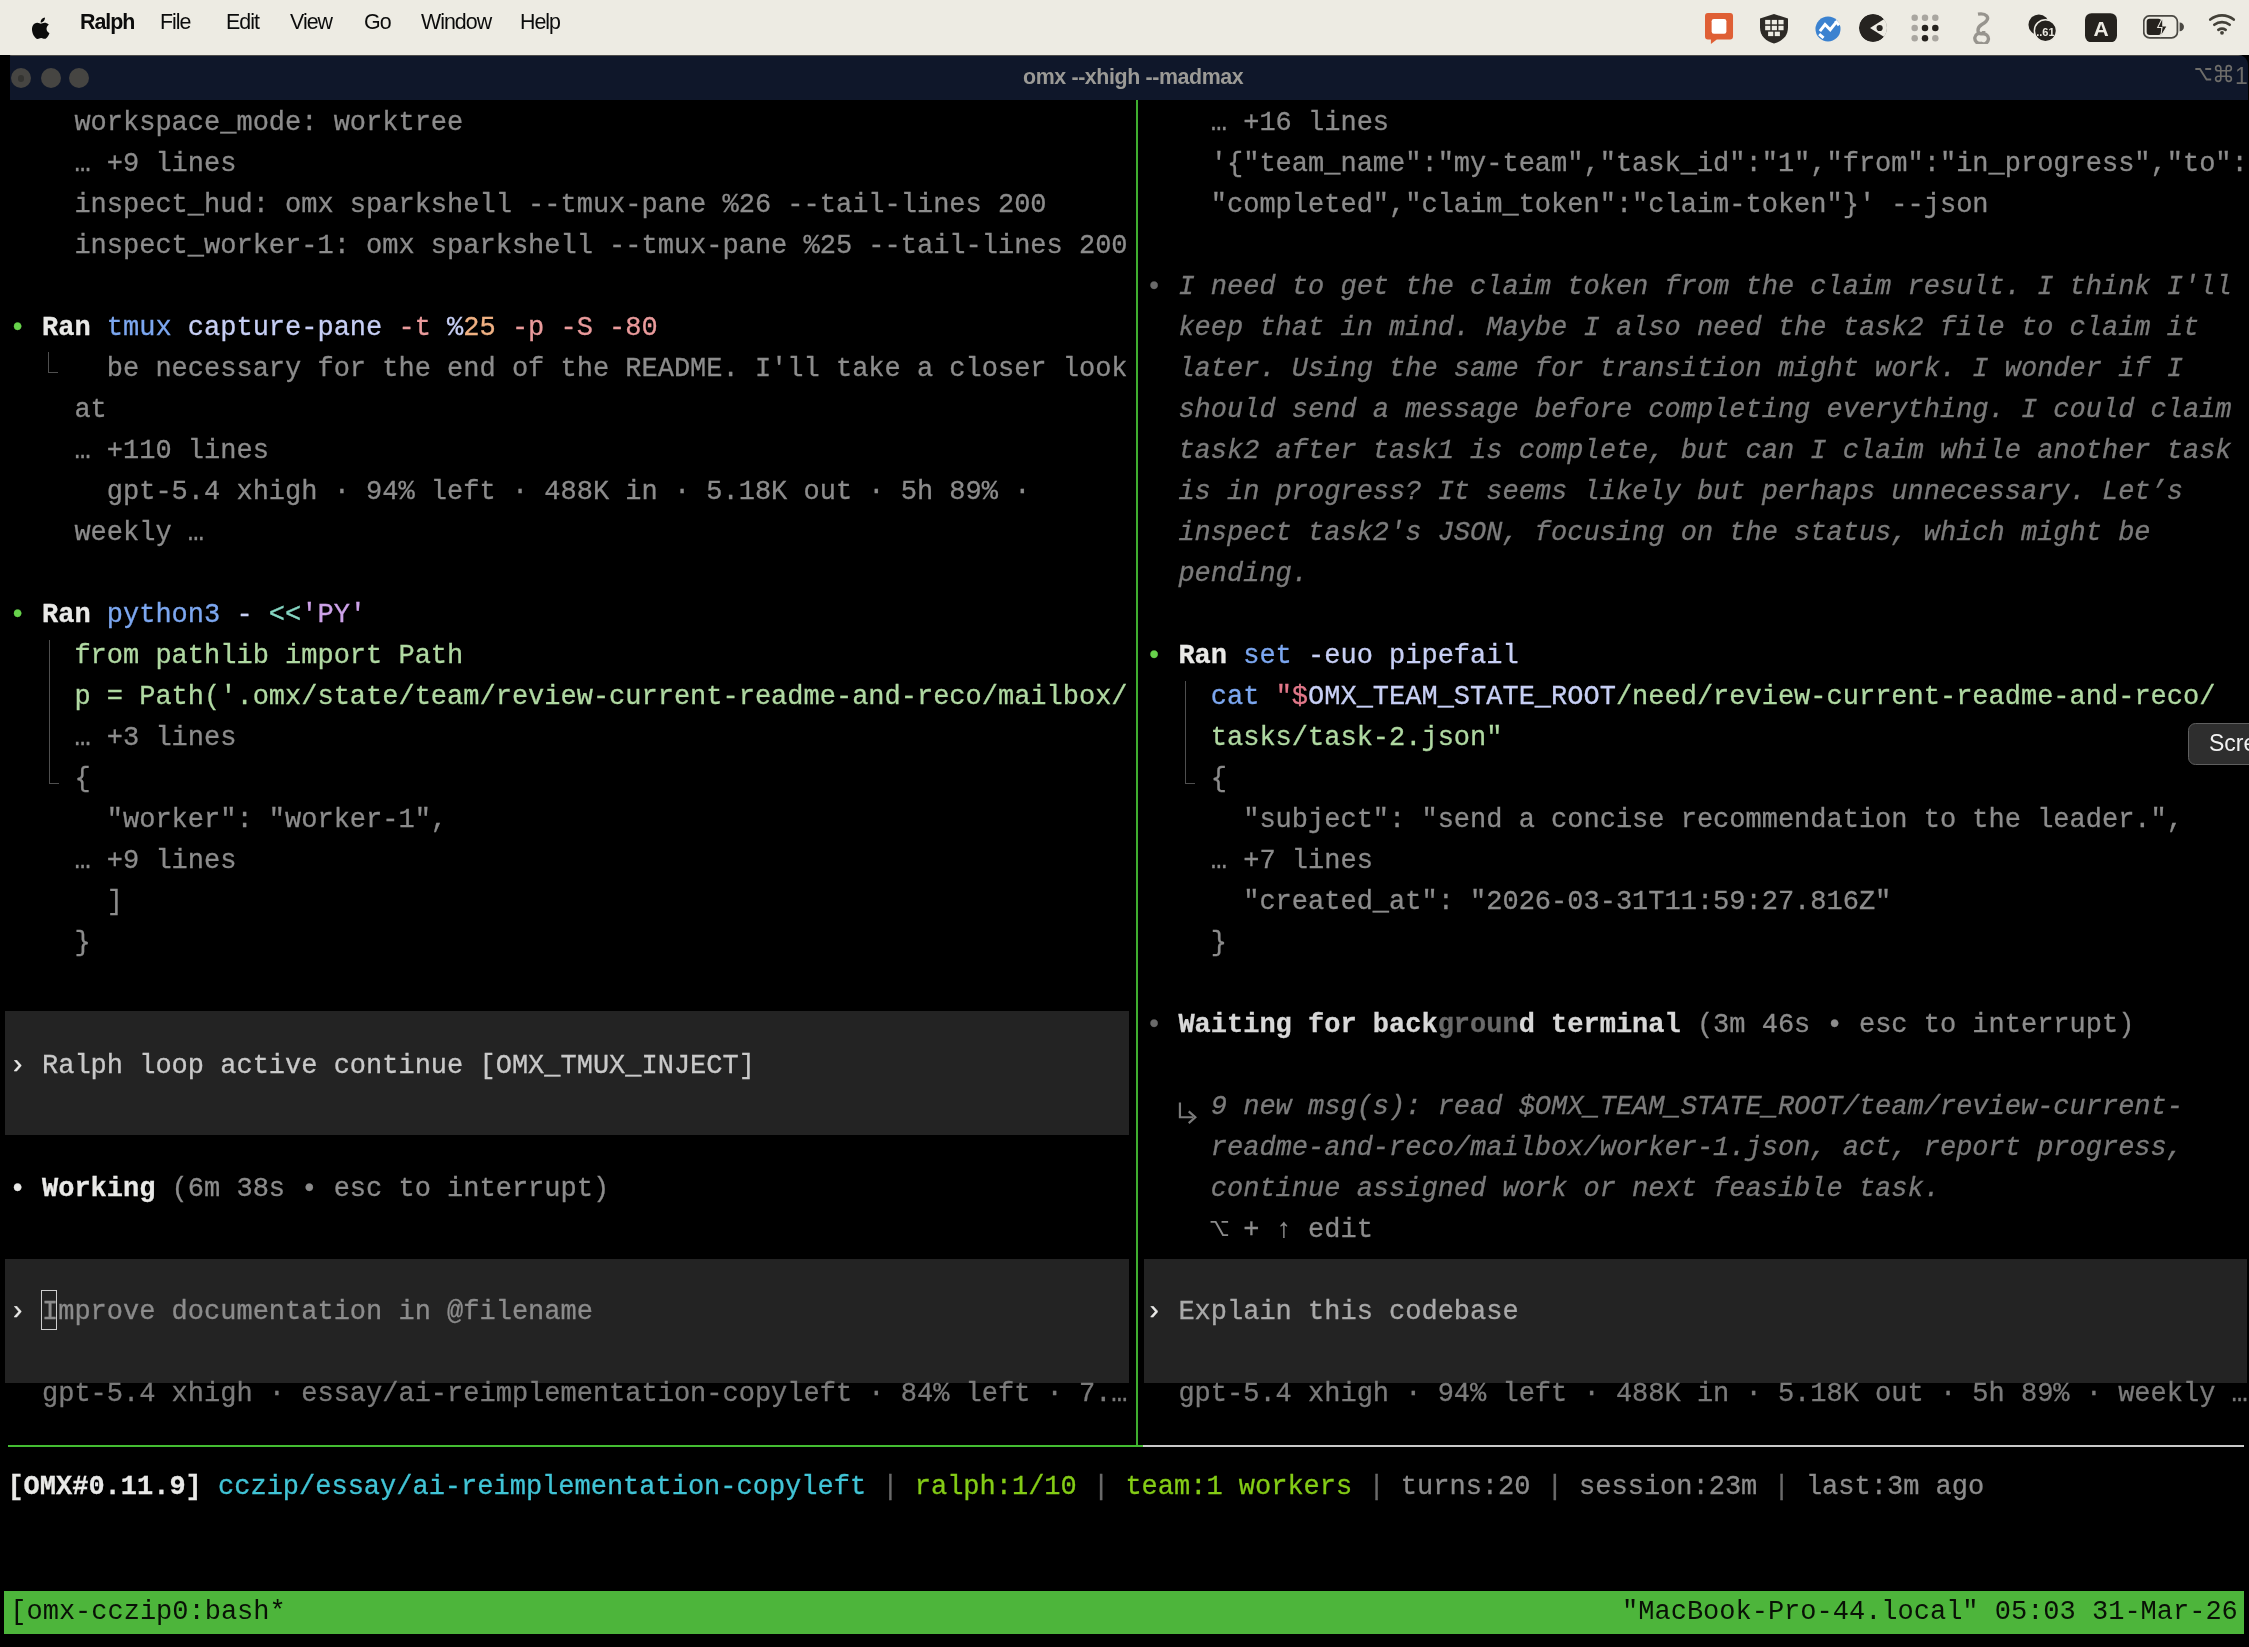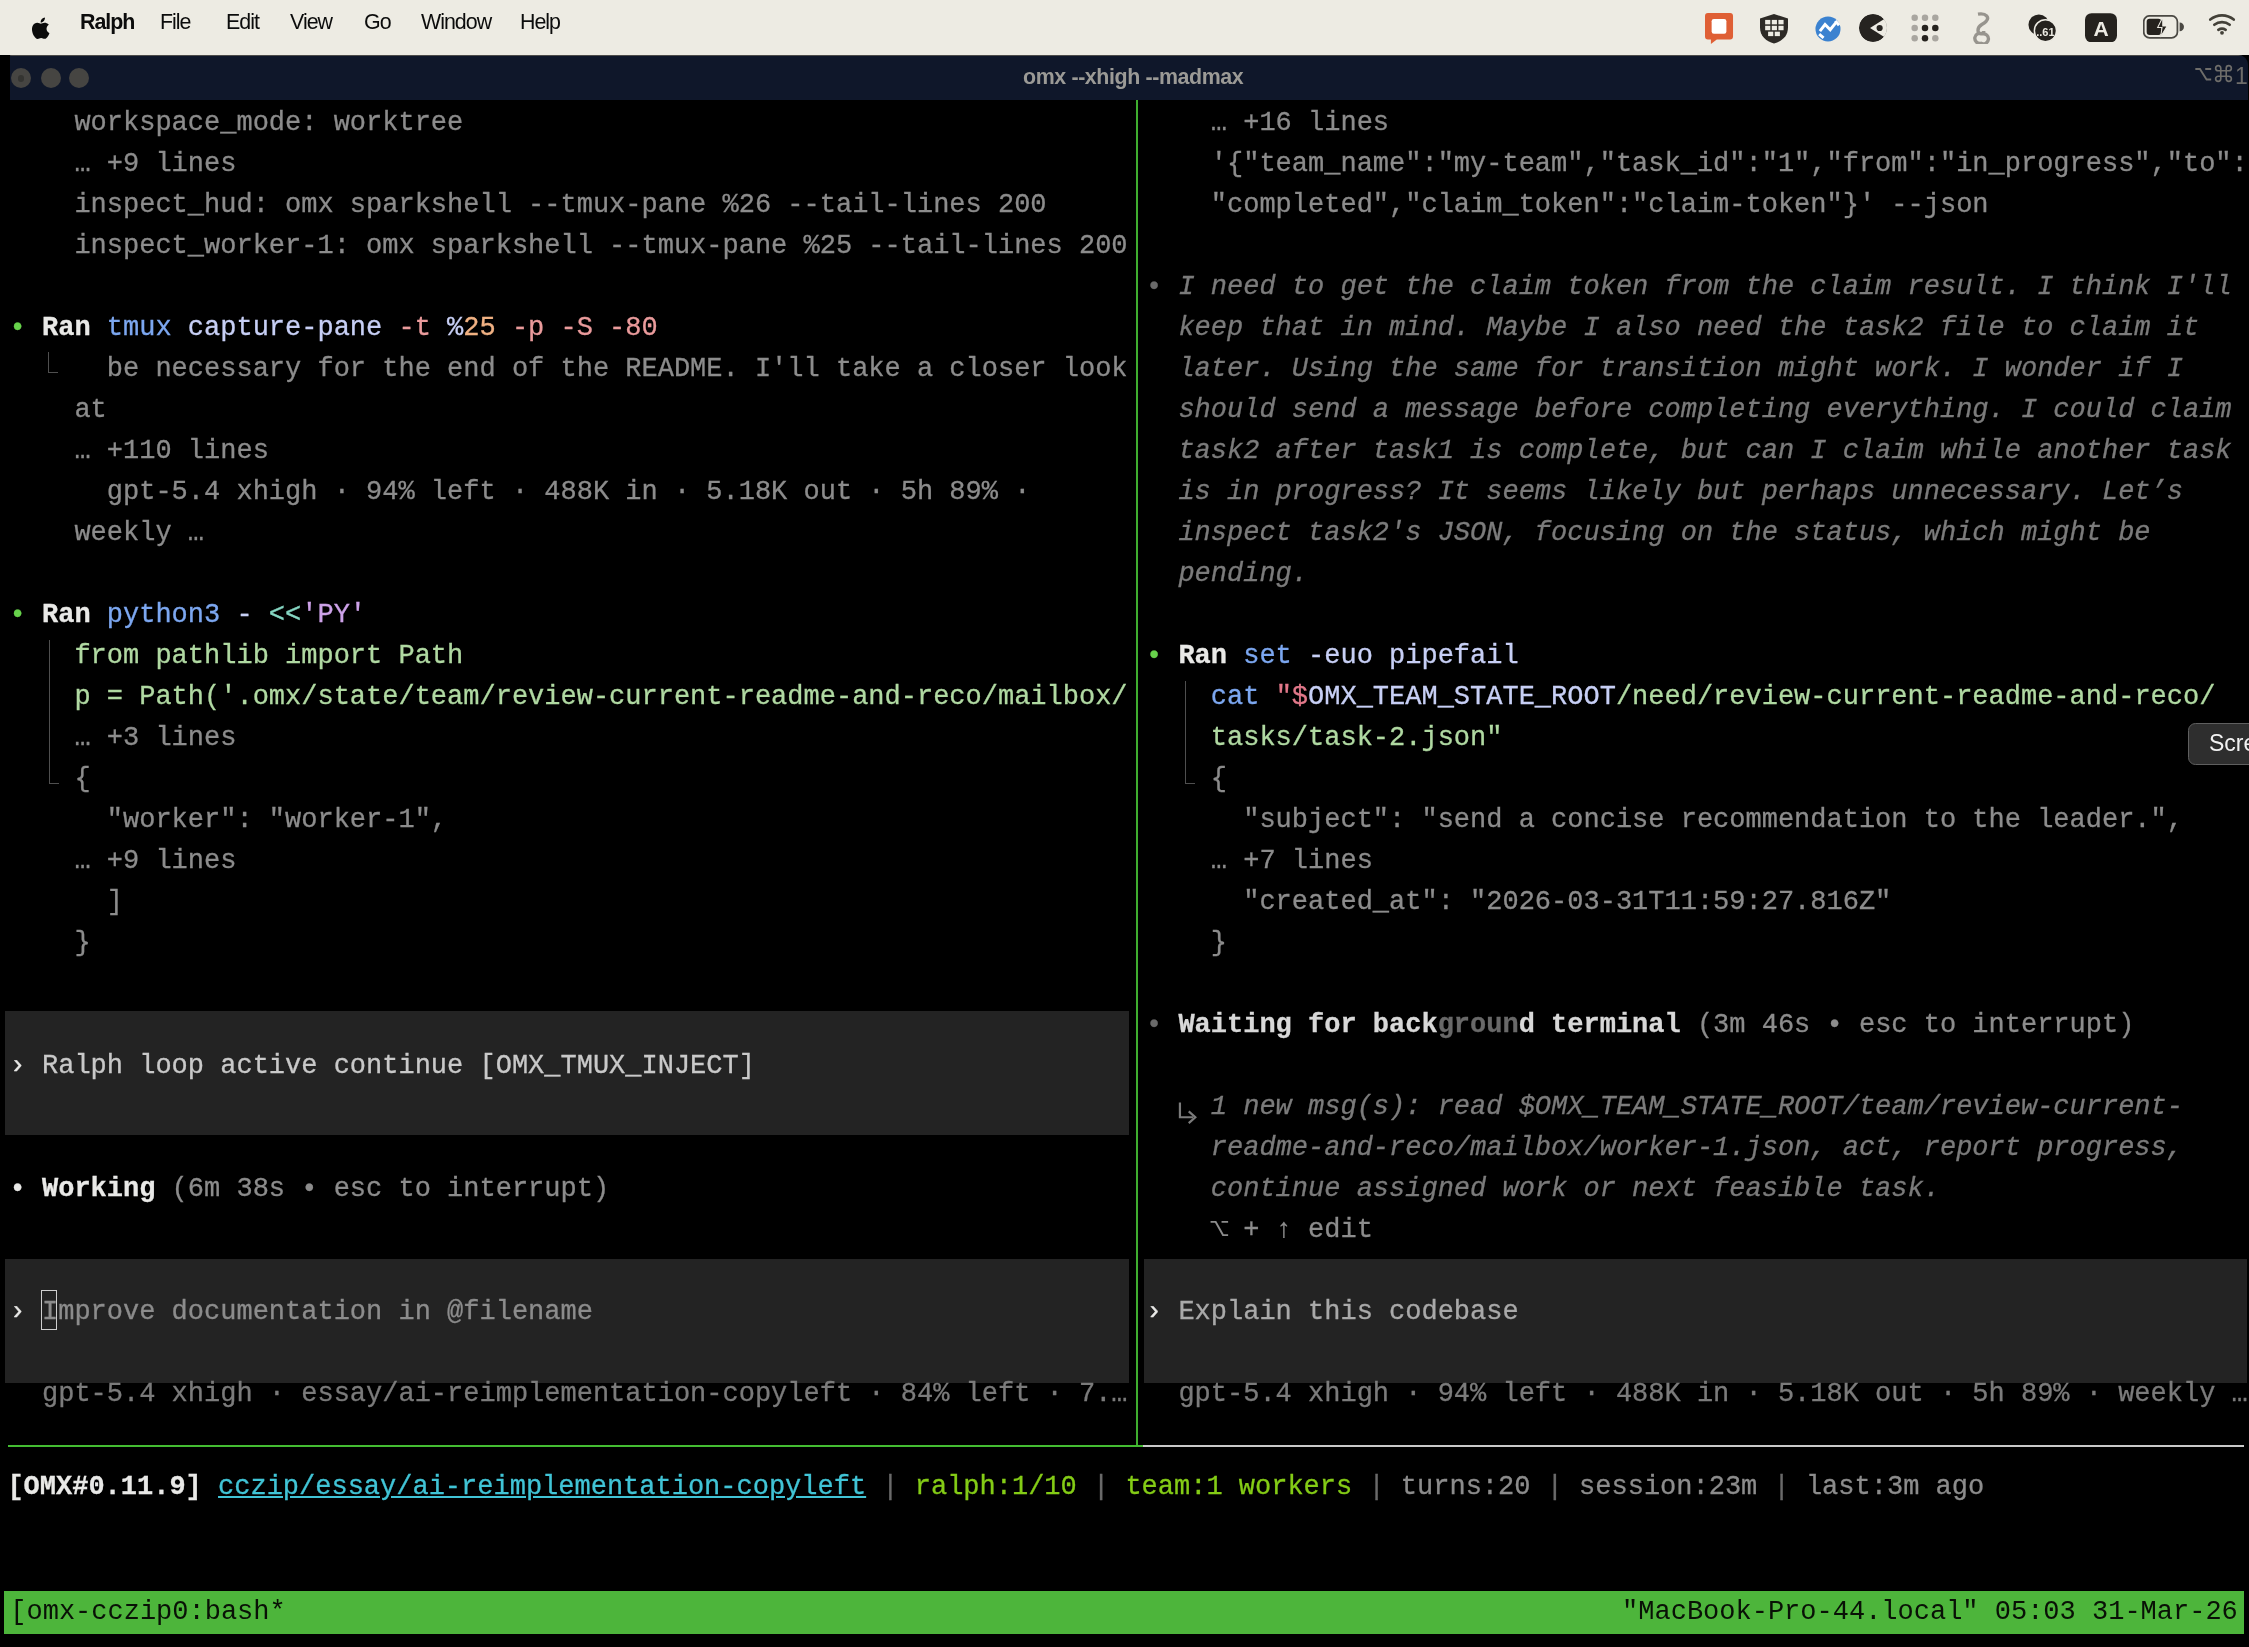--- a/index.html
+++ b/index.html
@@ -21,21 +21,21 @@
   .w{color:#e9e9e7;}
   .d{color:#7b7b7b;}
   .dd{color:#6a6a6a;}
   .gb{color:#67d24b;}
   .bl{color:#7ca7f0;}
   .pw{color:#c7cff5;}
   .sa{color:#ea9b9c;}
   .or{color:#f0b183;}
   .rd{color:#e2788a;}
   .gr{color:#b0d9a2;}
-  .cy{color:#41c4d6;text-decoration:underline;}
+  .cy{color:#41c4d6;}
   .sg{color:#84cc16;}
   .te{color:#86d7c3;}
   .pl{color:#cda2e8;}
   .box{position:absolute;background:#232323;}
   .elb{position:absolute;border-left:1.5px solid #4f4f4f;border-bottom:1.5px solid #4f4f4f;}
   #divider{position:absolute;background:#3fae2f;}
   .hb{position:absolute;height:1.5px;}
   #screbtn{position:absolute;left:2188px;top:723px;width:89px;height:42px;background:#2e2e2e;
     border:1.5px solid #5f5f5f;border-radius:7.4px;color:#f2f2f2;
     font-family:"Liberation Sans",sans-serif;font-size:23px;line-height:38px;padding-left:20px;}
@@ -204,21 +204,21 @@
     <span class="bl">cat</span> <span class="rd">"$</span><span class="pw">OMX_TEAM_STATE_ROOT</span><span class="gr">/need/review-current-readme-and-reco/</span>
 <span class="gr">    tasks/task-2.json"</span>
     {
       "subject": "send a concise recommendation to the leader.",
     … +7 lines
       "created_at": "2026-03-31T11:59:27.816Z"
     }
 
 <span class="dd">•</span> <span class="b" style="color:#d8d8d8">Waiting for back</span><span class="b" style="color:#696969">groun</span><span class="b" style="color:#d8d8d8">d terminal</span> (3m 46s • esc to interrupt)
 
-<span class="d it">    1 new msg(s): read $OMX_TEAM_STATE_ROOT/team/review-current-</span>
+<span class="d it">    9 new msg(s): read $OMX_TEAM_STATE_ROOT/team/review-current-</span>
 <span class="d it">    readme-and-reco/mailbox/worker-1.json, act, report progress,</span>
 <span class="d it">    continue assigned work or next feasible task.</span>
       + ↑ edit
 
 <span class="w">›</span> <span style="color:#a9a9a9">Explain this codebase</span>
 
 <span class="d">  gpt-5.4 xhigh · 94% left · 488K in · 5.18K out · 5h 89% · weekly …</span></pre>
   <svg style="position:absolute;left:1177px;top:1101px" width="22" height="26.6" viewBox="0 0 30 36">
     <path d="M4 2 V22 H22" stroke="#7b7b7b" stroke-width="3" fill="none"></path>
     <path d="M16 14 L25 22 L16 30" stroke="#7b7b7b" stroke-width="3" fill="none"></path>

